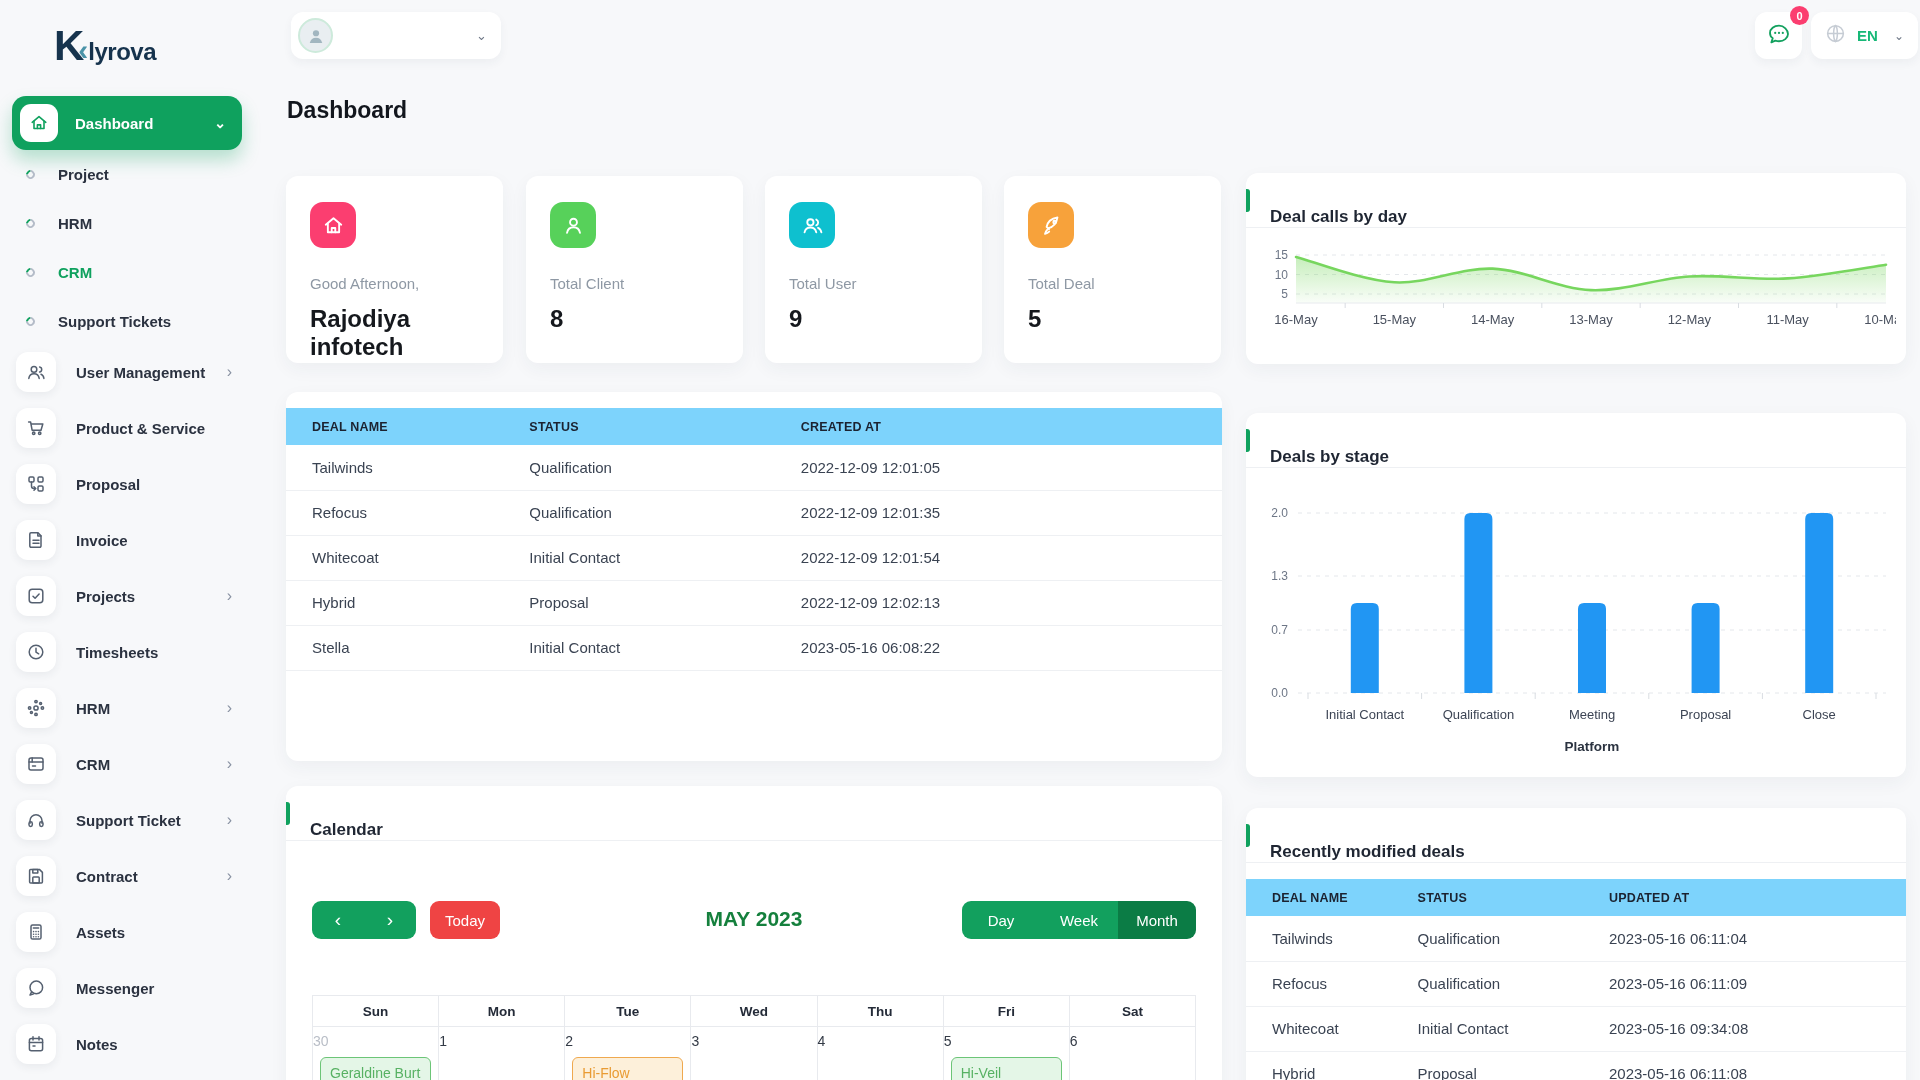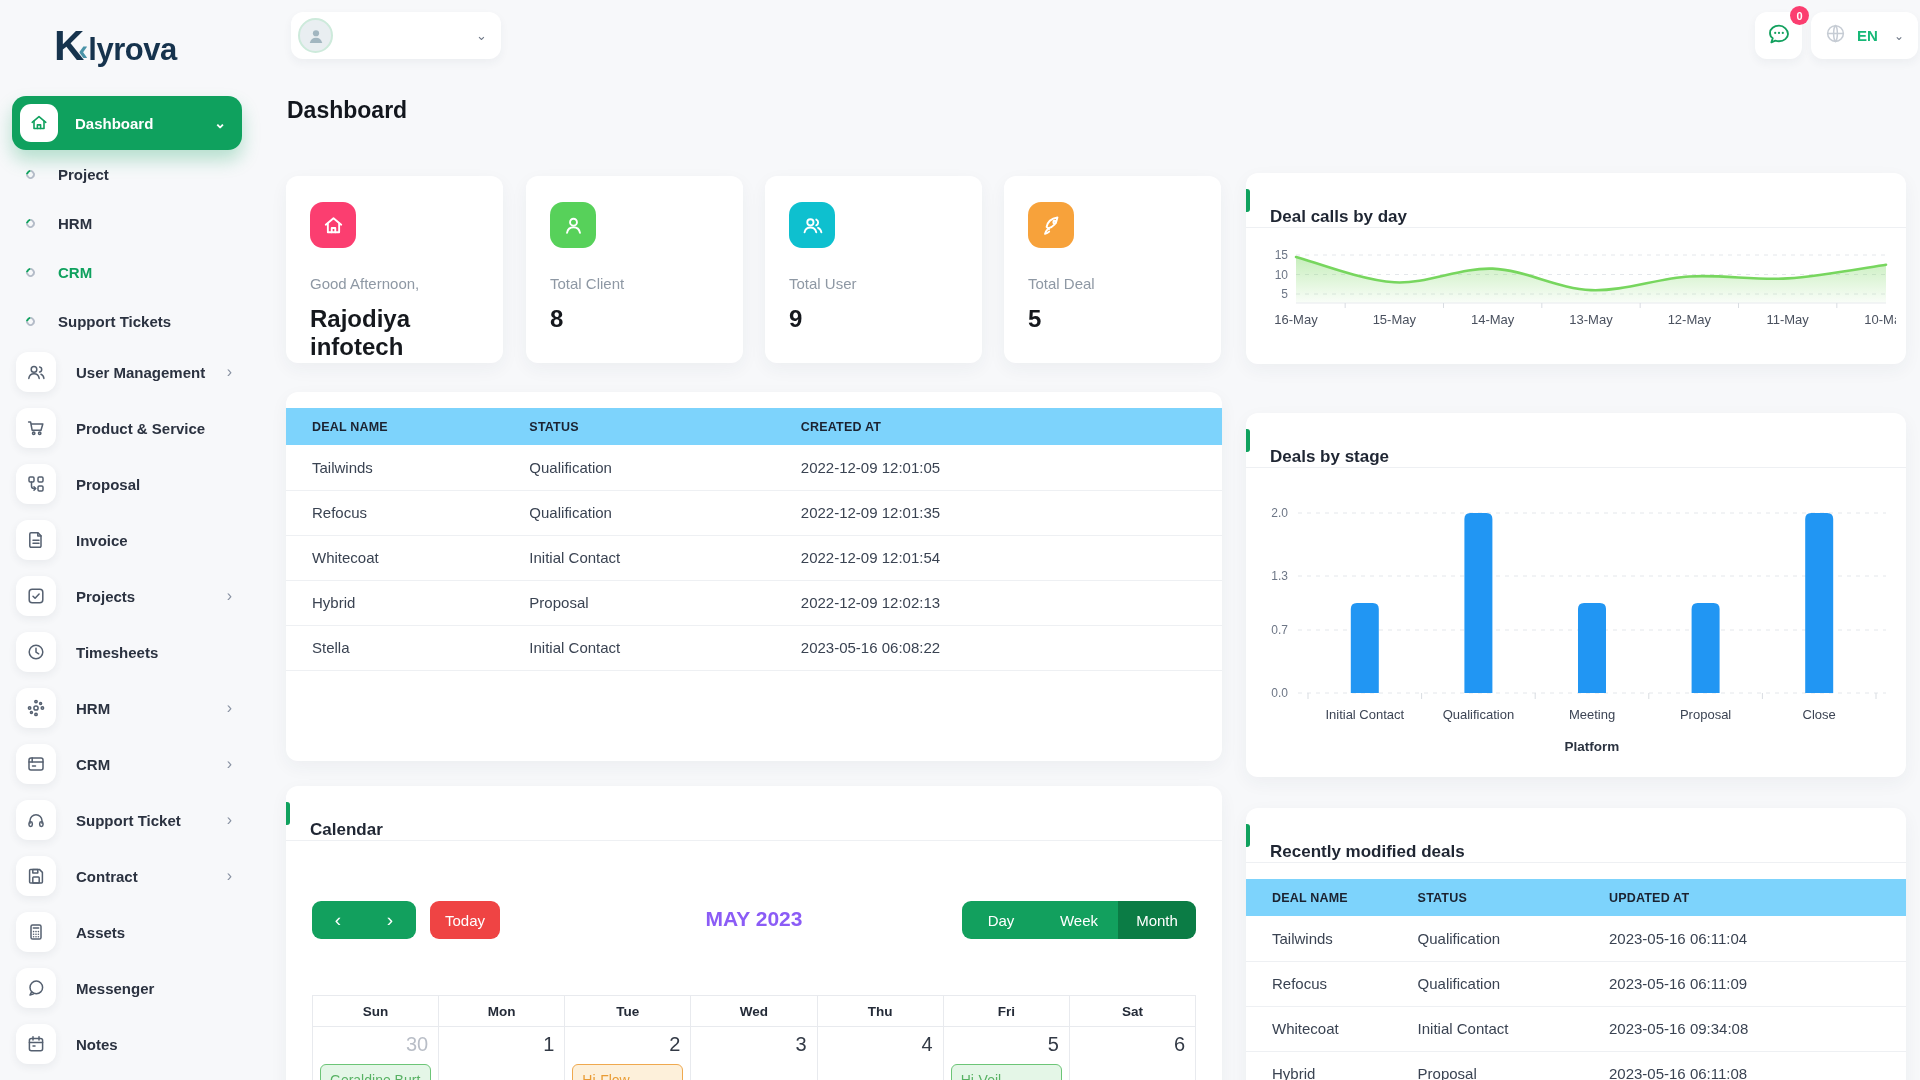--- a/index.html
+++ b/index.html
@@ -13,21 +13,21 @@
   .card {
     position:absolute; background:#fff; border-radius:12px;
     box-shadow:0 6px 18px rgba(40,50,70,.05);
     overflow:hidden;
   }
   
   .sidebar { position:absolute; left:0; top:0; width:256px; height:1080px; }
   .logo { position:absolute; left:54px; top:22px; white-space:nowrap; cursor:default; }
   .logo .k { font-size:42px; font-weight:800; color:#16334d; letter-spacing:-2px; }
   .logo .chev { font-size:30px; font-weight:800; color:#4a93a8; margin-left:-4px; }
-  .logo .rest { font-size:31px; font-weight:800; color:#16334d; letter-spacing:-.5px; }
+  .logo .rest { font-size:24px; font-weight:800; color:#16334d; letter-spacing:-.5px; }
   .dash-pill {
     position:absolute; left:12px; top:96px; width:230px; height:54px;
     background:#0fa15e; border-radius:14px; display:flex; align-items:center;
     box-shadow:0 10px 18px rgba(15,161,94,.28); cursor:pointer;
   }
   .dash-pill .icon-box { width:38px; height:38px; background:#fff; border-radius:11px;
     margin-left:8px; display:flex; align-items:center; justify-content:center; }
   .dash-pill .lbl { color:#fff; font-weight:700; font-size:15px; margin-left:17px; }
   .dash-pill .chev { margin-left:auto; margin-right:16px; color:#fff; font-size:14px; font-weight:700; }
   .submenu { position:absolute; top:150px; left:0; width:256px; }
@@ -86,29 +86,29 @@
   .deals th:nth-child(1), .deals td:nth-child(1){ padding-left:26px; width:26%; }
   .deals th:nth-child(2), .deals td:nth-child(2){ width:29%; }
   .deals th:nth-child(3), .deals td:nth-child(3){ width:45%; }
   
   .cal-toolbar { position:absolute; top:115px; left:26px; right:26px; height:38px; }
   .nav-group { position:absolute; left:0; top:0; width:104px; height:38px; background:#12a05e;
     border-radius:9px; color:#fff; display:flex; overflow:hidden; }
   .nav-btn { flex:1; display:flex; align-items:center; justify-content:center; font-size:19px; cursor:pointer; }
   .today-btn { position:absolute; left:118px; top:0; width:70px; height:38px; background:#ef4444;
     border-radius:9px; color:#fff; font-size:15px; display:flex; align-items:center; justify-content:center; cursor:pointer; }
-  .cal-title { position:absolute; left:0; right:0; top:6px; text-align:center; font-size:21px; font-weight:700; color:#8b5cf6; }
+  .cal-title { position:absolute; left:0; right:0; top:6px; text-align:center; font-size:21px; font-weight:700; color:#15803d; }
   .view-group { position:absolute; right:0; top:0; height:38px; display:flex; border-radius:9px; overflow:hidden; }
   .view-btn { width:78px; background:#12a05e; color:#fff; font-size:15px;
     display:flex; align-items:center; justify-content:center; cursor:pointer; }
   .view-btn.active { background:#0b7c45; }
   .cal-grid { position:absolute; top:209px; left:26px; width:884px; border-collapse:collapse; table-layout:fixed; }
   .cal-grid th { border:1px solid #e8eaee; height:31px; font-size:13.5px; font-weight:700; color:#242b38; background:#fff; }
   .cal-grid td { border:1px solid #e8eaee; height:120px; vertical-align:top; background:#fff; cursor:pointer; }
-  .day-num { display:block; text-align:right; padding:6px 10px 4px 0; font-size:20px; color:#333a46; }
+  .day-num { display:block; padding:6px 10px 4px 0; font-size:14px; color:#333a46; }
   .day-num.muted { color:#b9bec7; }
   .event { display:block; margin:4px 7px; border-radius:6px; padding:7px 9px; font-size:14px; cursor:pointer; }
   .event.green { background:#e4f6e7; border:1px solid #6cc577; color:#57b163; }
   .event.orange { background:#fdf0da; border:1px solid #efa94f; color:#e99b33; }
   
   .chart-box { position:absolute; left:10px; }
   .chart-box svg { display:block; }
 </style>
 </head>
 <body>

